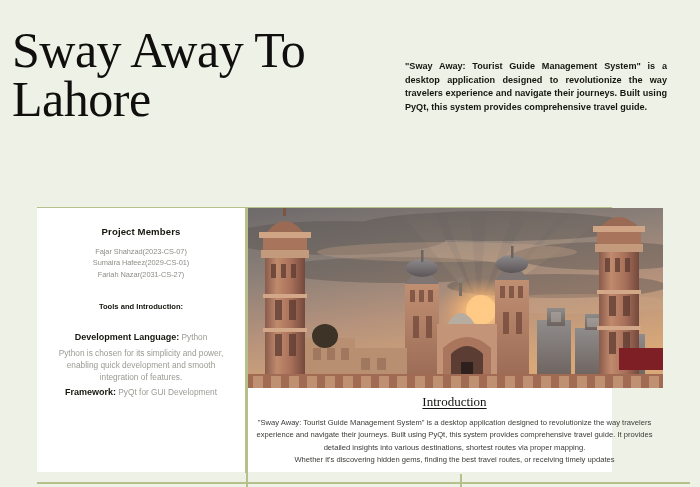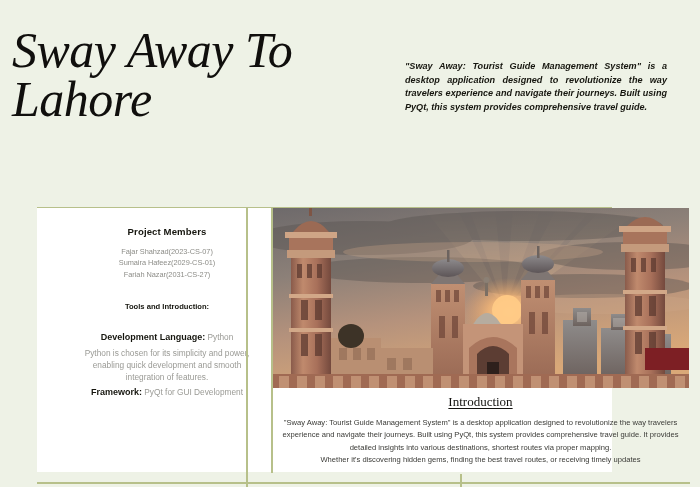--- a/index.html
+++ b/index.html
@@ -14,21 +14,20 @@
     font-family: "Liberation Sans", sans-serif;
     position: relative;
   }
 
   
   .hero {
     position: absolute;
     left: 0; top: 0;
     width: 700px;
     height: 200px;
-    font-style: italic;
   }
   .hero-title {
     position: absolute;
     left: 12px;
     top: 26px;
     width: 360px;
     font-family: "Liberation Serif", serif;
     font-size: 50px;
     line-height: 0.98;
     letter-spacing: -0.5px;
@@ -51,21 +50,20 @@
   
   .card {
     position: absolute;
     left: 37px;
     top: 207px;
     width: 575px;
     height: 265px;
     background: #ffffff;
     border-top: 1.5px solid #b7c08a;
     box-sizing: border-box;
-    padding-left: 26px;
   }
   .card-inner {
     position: relative;
     width: 100%;
     height: 100%;
   }
 
   
   .col-divider {
     position: absolute;

